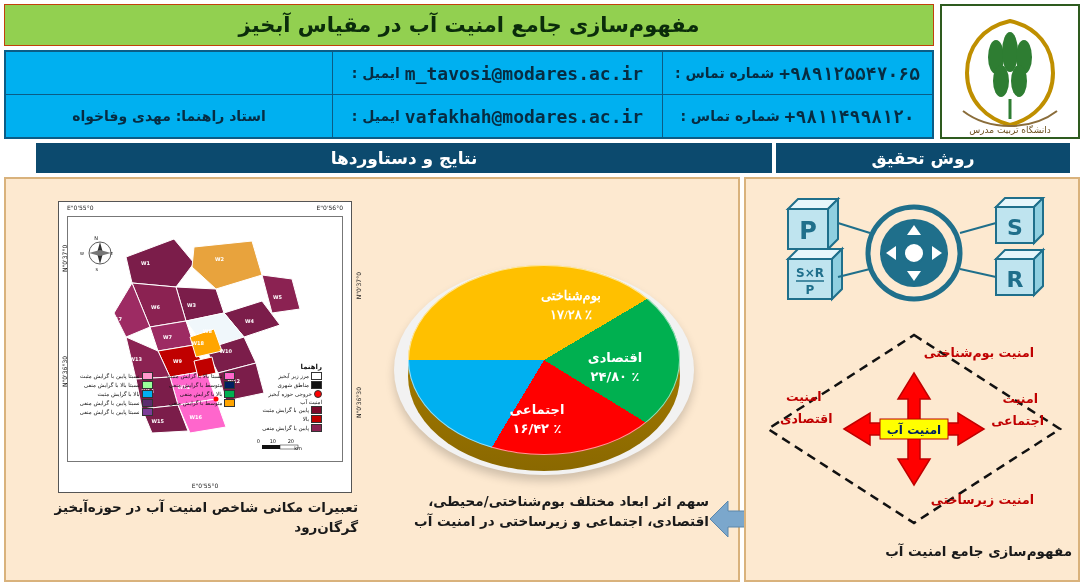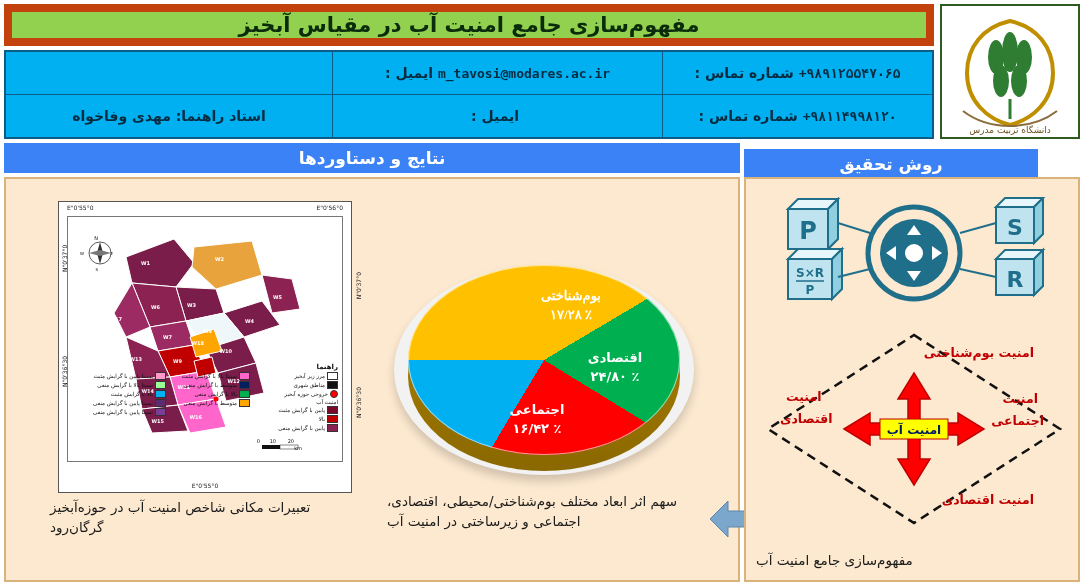--- a/index.html
+++ b/index.html
@@ -2,21 +2,21 @@
 <html lang="fa" dir="rtl"><head>
 <meta charset="utf-8">
 <style>
   html,body{margin:0;padding:0;background:#ffffff;}
   body{width:1084px;height:586px;font-family:"DejaVu Sans","Liberation Sans",sans-serif;overflow:hidden;}
   .poster{position:relative;width:1084px;height:586px;}
 
   
   .title-bar{
     position:absolute;left:4px;top:4px;width:930px;height:42px;
-    background:#92d050;border:8px solid #c2410c;box-sizing:border-box;
+    background:#92d050;border:1px solid #c2410c;box-sizing:border-box;
     display:flex;align-items:center;justify-content:center;
   }
   .title-bar .t{font-size:21px;font-weight:bold;color:#0b2c0b;}
 
   .logo-box{
     position:absolute;left:940px;top:4px;width:140px;height:135px;
     border:2px solid #2e5b1f;box-sizing:border-box;background:#ffffff;
     display:flex;align-items:center;justify-content:center;overflow:hidden;
   }
 
@@ -25,45 +25,45 @@
     background:#00b0f0;border:2px solid #0b5c86;box-sizing:border-box;
     display:flex;flex-direction:column;
   }
   .info-row{flex:1;display:flex;align-items:center;border-bottom:1px solid #0b5c86;}
   .info-row:last-child{border-bottom:none;}
   .cell{display:flex;align-items:center;justify-content:center;height:100%;
         font-size:14px;font-weight:bold;color:#072c42;box-sizing:border-box;}
   .cell.phone{width:270px;border-left:1px solid #0b5c86;}
   .cell.mail{width:330px;border-left:1px solid #0b5c86;}
   .cell.person{flex:1;}
-  .mono{font-family:"DejaVu Sans Mono","Liberation Mono",monospace;font-size:13px;direction:ltr;}
+  .mono{font-family:"DejaVu Sans Mono","Liberation Mono",monospace;font-size:18px;direction:ltr;}
 
   
   .sec-bar{
-    position:absolute;height:30px;background:#3b82f6;
+    position:absolute;height:30px;background:#0c4a6e;
     display:flex;align-items:center;justify-content:center;
-    color:#ffffff;font-size:17px;font-weight:bold;
+    color:#ffffff;font-size:17px;font-weight:bold;margin-left:32px;
   }
   .sec-results{left:4px;top:143px;width:736px;}
-  .sec-method{left:744px;top:149px;width:294px;}
+  .sec-method{left:744px;top:143px;width:294px;}
 
   
   .panel{position:absolute;background:#fde9d0;border:2px solid #d9b27c;box-sizing:border-box;}
   .panel-results{left:4px;top:177px;width:736px;height:405px;}
   .panel-method{left:744px;top:177px;width:336px;height:405px;}
 
   .caption{
-    position:absolute;text-align:left;font-size:13.5px;font-weight:normal;
+    position:absolute;text-align:right;font-size:13.5px;font-weight:bold;
     color:#1a1a1a;line-height:1.5;
   }
 
   
   .map-fig{position:absolute;left:52px;top:22px;width:292px;height:290px;background:#ffffff;border:1px solid #555;}
   .map-inner{position:absolute;left:8px;top:14px;right:8px;bottom:30px;background:#ffffff;border:1px solid #777;overflow:hidden;}
-  .legend-box{position:absolute;left:4px;bottom:2px;right:4px;height:96px;font-size:5.5px;color:#111;}
+  .legend-box{position:absolute;left:4px;bottom:2px;right:20px;height:96px;font-size:5.5px;color:#111;}
   .lg-title{font-size:7px;font-weight:bold;margin-bottom:1px;}
   .lg-row{display:flex;align-items:center;gap:2px;margin-bottom:1px;}
   .sw{width:9px;height:6px;border:.5px solid #333;display:inline-block;}
   .lg-col{display:inline-block;vertical-align:top;}
 
   
   .pie-wrap{position:absolute;left:370px;top:40px;width:340px;height:290px;}
   .pie-shadow{position:absolute;left:18px;top:46px;width:300px;height:210px;border-radius:50%;
               background:#f2f2f2;box-shadow:0 6px 10px rgba(0,0,0,.18);}
   .pie-side{position:absolute;left:32px;top:62px;width:272px;height:190px;border-radius:50%;
@@ -127,20 +127,21 @@
         <span class="mono">m_tavosi@modares.ac.ir</span>
         &nbsp;<span>ایمیل :</span>
       </div>
     </div>
     <div class="info-row">
       <div class="cell phone">
         <span class="mono">+۹۸۱۱۴۹۹۸۱۲۰</span>
         &nbsp;<span>شماره تماس :</span>
       </div>
       <div class="cell mail">
+        <span class="mono">vafakhah@modares.ac.ir</span>
         &nbsp;<span>ایمیل :</span>
       </div>
       <div class="cell person">استاد راهنما: مهدی وفاخواه</div>
     </div>
   </div>
 
   <div class="sec-bar sec-results">نتایج و دستاوردها</div>
   <div class="sec-bar sec-method">روش تحقیق</div>
 
   <div class="panel panel-results">
@@ -394,18 +395,18 @@
         </g>
         <rect x="120" y="90" width="68" height="20" fill="#ffff00" stroke="#c00000" stroke-width="1"></rect>
         <text x="154" y="105" font-size="12" font-weight="bold" fill="#002060" text-anchor="middle">امنیت آب</text>
       </svg>
 
       <div class="dm-label" style="right:34px;top:16px;">امنیت بوم‌شناختی</div>
       <div class="dm-label" style="left:26px;top:60px;">امنیت</div>
       <div class="dm-label" style="left:20px;top:82px;">اقتصادی</div>
       <div class="dm-label" style="right:30px;top:62px;">امنیت</div>
       <div class="dm-label" style="right:24px;top:84px;">اجتماعی</div>
-      <div class="dm-label" style="right:34px;bottom:22px;">امنیت اقتصادی</div>
-    </div>
-
-    <div class="caption" style="left:10px;bottom:10px;width:316px;">مفهوم‌سازی جامع امنیت آب</div>
+      <div class="dm-label" style="right:34px;bottom:22px;">امنیت زیرساختی</div>
+    </div>
+
+    <div class="caption" style="left:10px;bottom:19px;width:316px;">مفهوم‌سازی جامع امنیت آب</div>
   </div>
 </div>
 
 </body></html>

